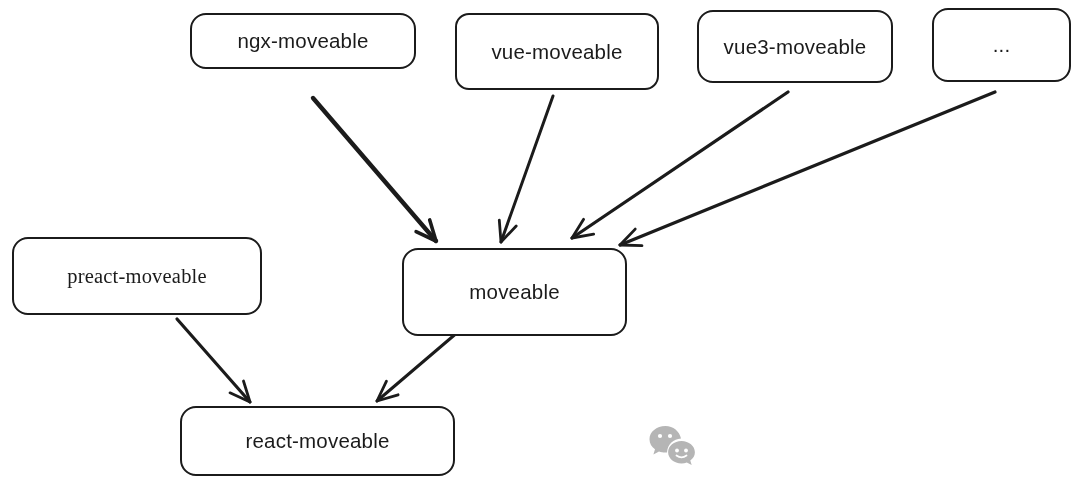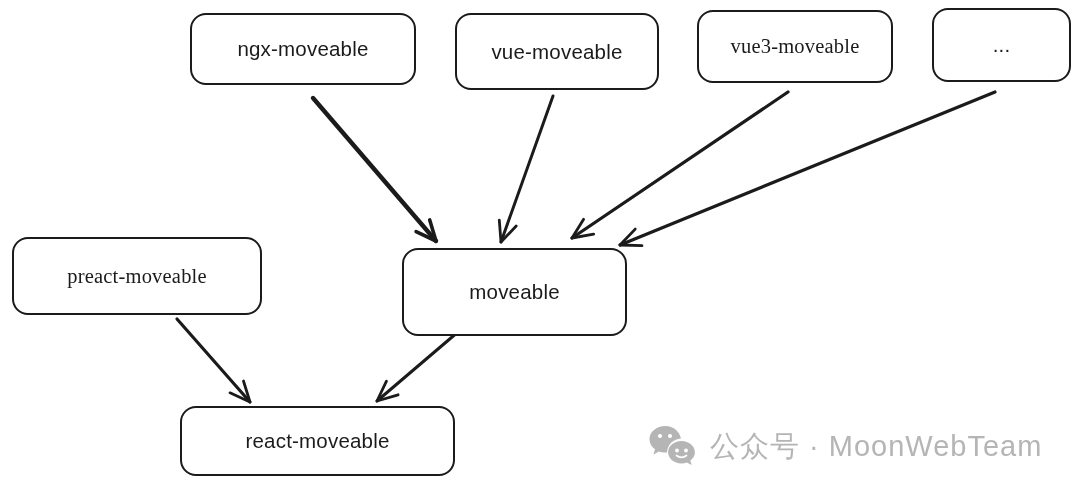--- a/index.html
+++ b/index.html
@@ -74,37 +74,36 @@
         <path d="M 177 319 L 250 402" stroke="#1b1b1b" stroke-width="3.2" fill="none" stroke-linecap="round"></path>
         <path d="M 243.469490713936 380.99161004587376 L 250 402 L 229.9973747767358 392.8405794846161" stroke="#1b1b1b" stroke-width="2.8" fill="none" stroke-linecap="round" stroke-linejoin="round"></path>
       </g>
       <g>
         <path d="M 472 320 L 377 401" stroke="#1b1b1b" stroke-width="3" fill="none" stroke-linecap="round"></path>
         <path d="M 398.1062371418613 394.7930076758937 L 377 401 L 386.46563455572584 381.14044908721627" stroke="#1b1b1b" stroke-width="2.8" fill="none" stroke-linecap="round" stroke-linejoin="round"></path>
       </g>
     </svg>
 
   <div id="node-layer">
-      <div class="node" style="left: 190px; top: 13px; width: 226px; height: 72px;">ngx-moveable</div>
-      <div class="node" style="left: 455px; top: 13px; width: 204px; height: 77px;">vue-moveable</div>
-      <div class="node" style="left: 697px; top: 10px; width: 196px; height: 73px; font-family: Liberation Serif, serif;">vue3-moveable</div>
+      <div class="node" style="left: 190px; top: 13px; width: 226px; height: 56px;">ngx-moveable</div>
+      <div class="node" style="left: 455px; top: 13px; width: 204px; height: 77px; border-radius: 14px;">vue-moveable</div>
+      <div class="node" style="left: 697px; top: 10px; width: 196px; height: 73px;">vue3-moveable</div>
       <div class="node" style="left: 932px; top: 8px; width: 139px; height: 74px;">...</div>
       <div class="node" style="left: 12px; top: 237px; width: 250px; height: 78px; font-family: Liberation Serif, serif;">preact-moveable</div>
       <div class="node" style="left: 402px; top: 248px; width: 225px; height: 88px;">moveable</div>
       <div class="node" style="left: 180px; top: 406px; width: 275px; height: 70px;">react-moveable</div>
     </div>
 
   <div class="watermark">
     <svg class="wm-icon" width="50" height="46" viewBox="0 0 50 46" xmlns="http://www.w3.org/2000/svg">
 
       <path fill="#b5b5b5" d="M17.5 2 C8.4 2 1.5 8 1.5 15.2 c0 4.1 2.1 7.6 5.5 10 l-1.6 5.2 5.6-2.9 c1.9 0.6 4 1 6.5 1 0.5 0 1 0 1.5-0.1 C19.6 20.5 25.4 15 33 14.6 31.6 7.4 25.2 2 17.5 2 Z"></path>
       <circle cx="12" cy="12" r="2.1" fill="#ffffff"></circle>
       <circle cx="22" cy="12" r="2.1" fill="#ffffff"></circle>
 
       <path fill="#b5b5b5" d="M33.5 17 c-7.4 0-13.4 5-13.4 11.2 0 6.2 6 11.2 13.4 11.2 1.9 0 3.7-0.3 5.3-0.9l4.9 2.5-1.4-4.5c2.8-2 4.6-5 4.6-8.3C46.9 22 40.9 17 33.5 17 Z"></path>
       <circle cx="29" cy="26.5" r="1.9" fill="#ffffff"></circle>
       <circle cx="38" cy="26.5" r="1.9" fill="#ffffff"></circle>
       <path d="M28.5 31.5 q5 3.6 10 0" stroke="#ffffff" stroke-width="1.8" fill="none" stroke-linecap="round"></path>
     </svg>
-    <span class="wm-text">公众号 · MoonWebTeam</span>
   </div>
 
 </div>
 
 </body></html>

